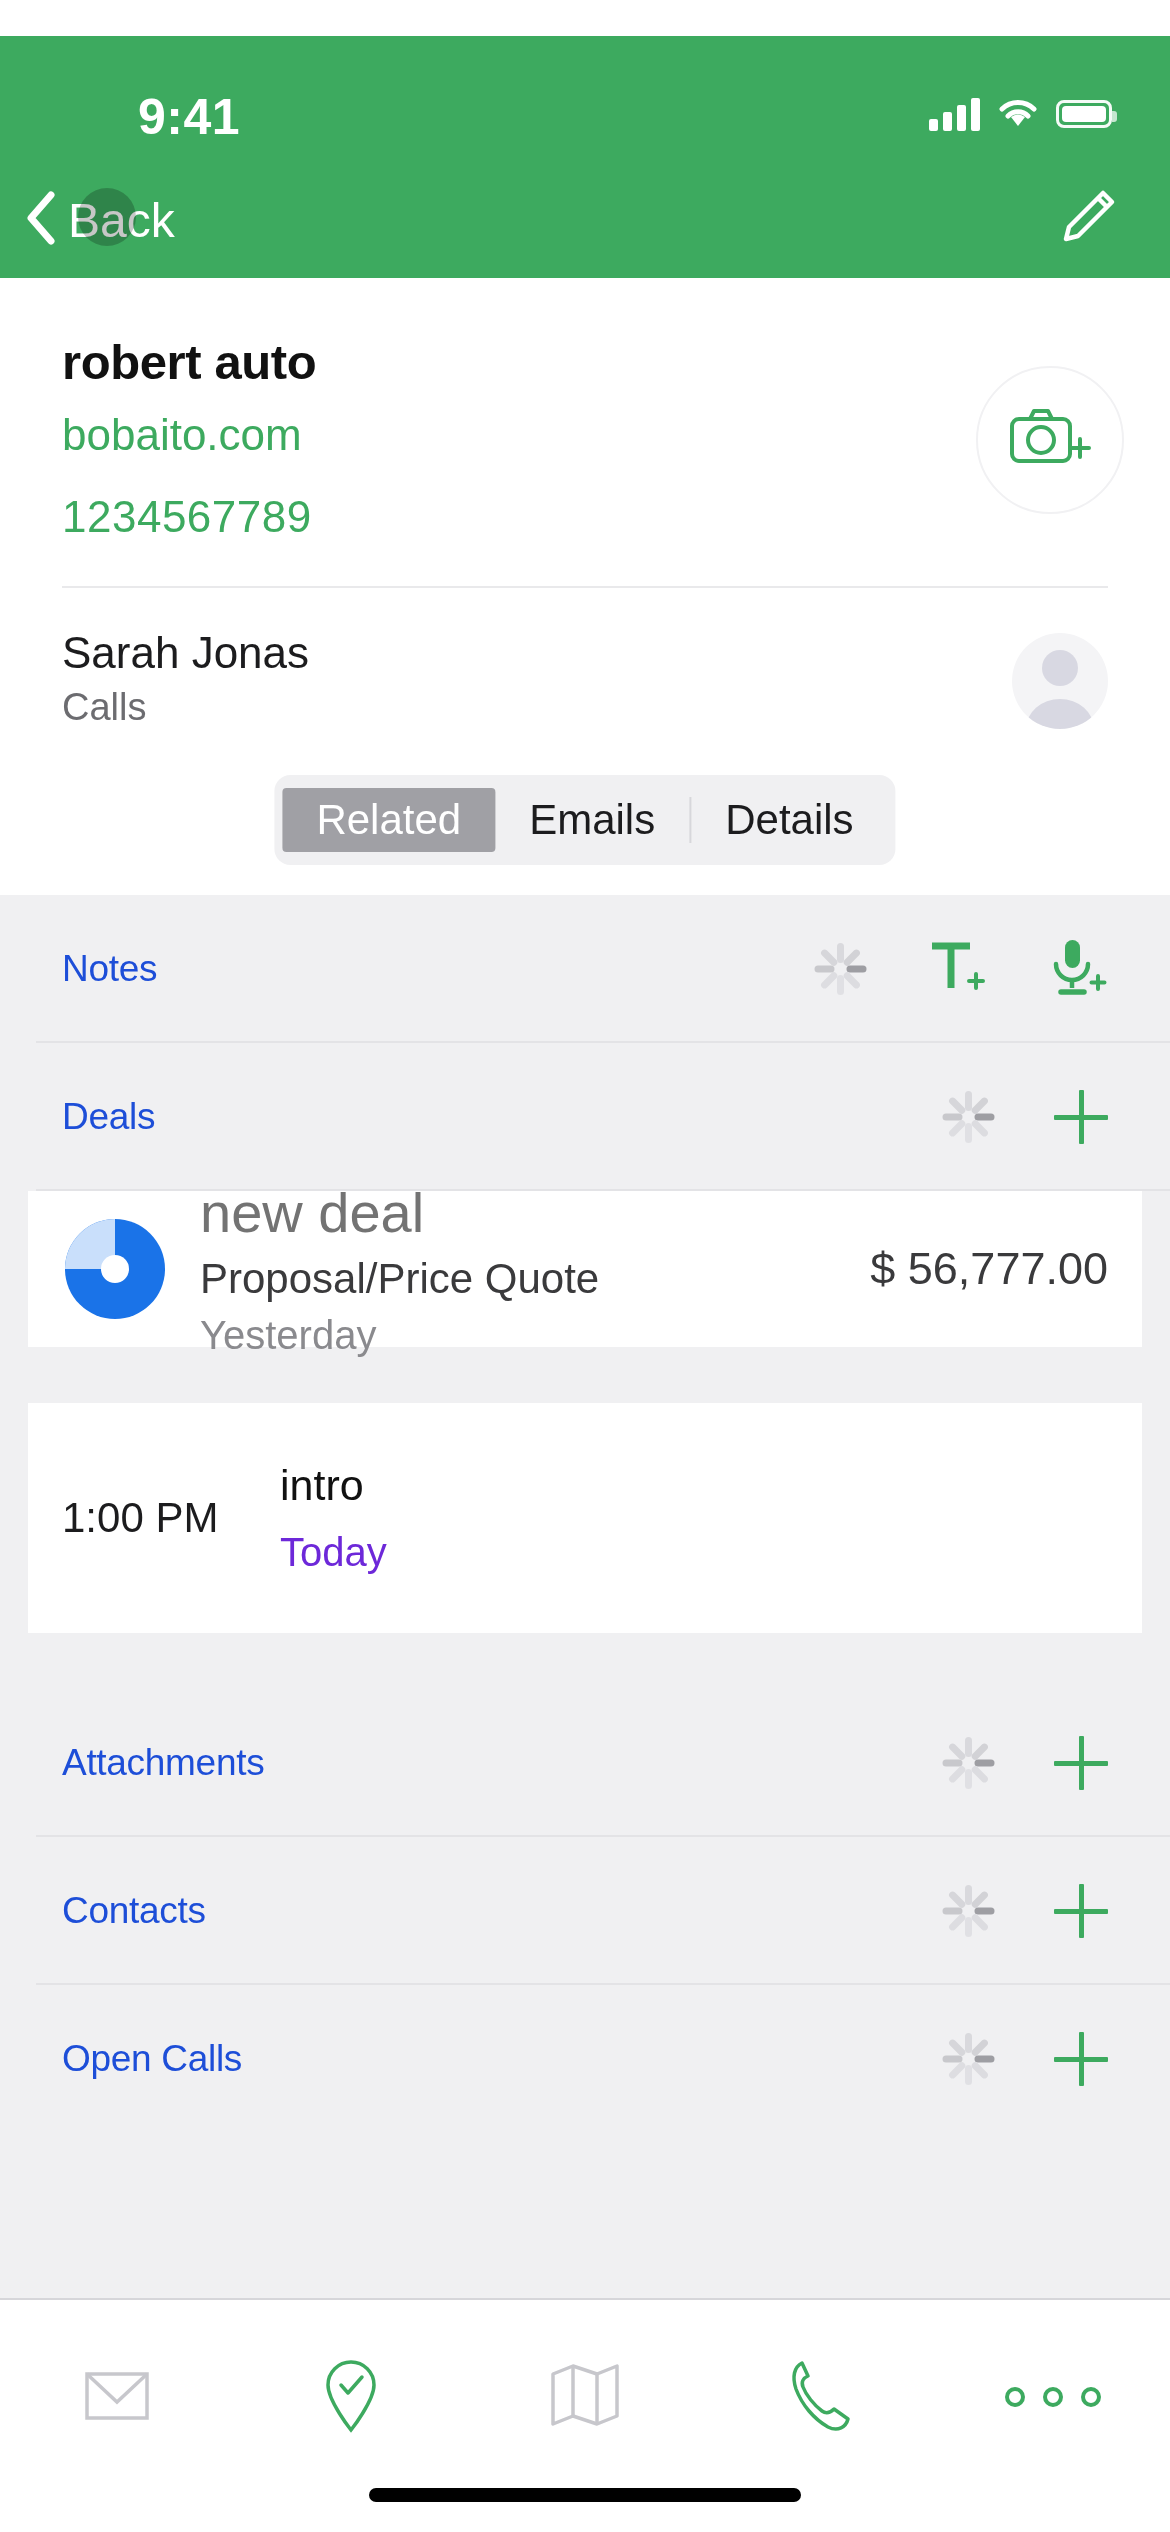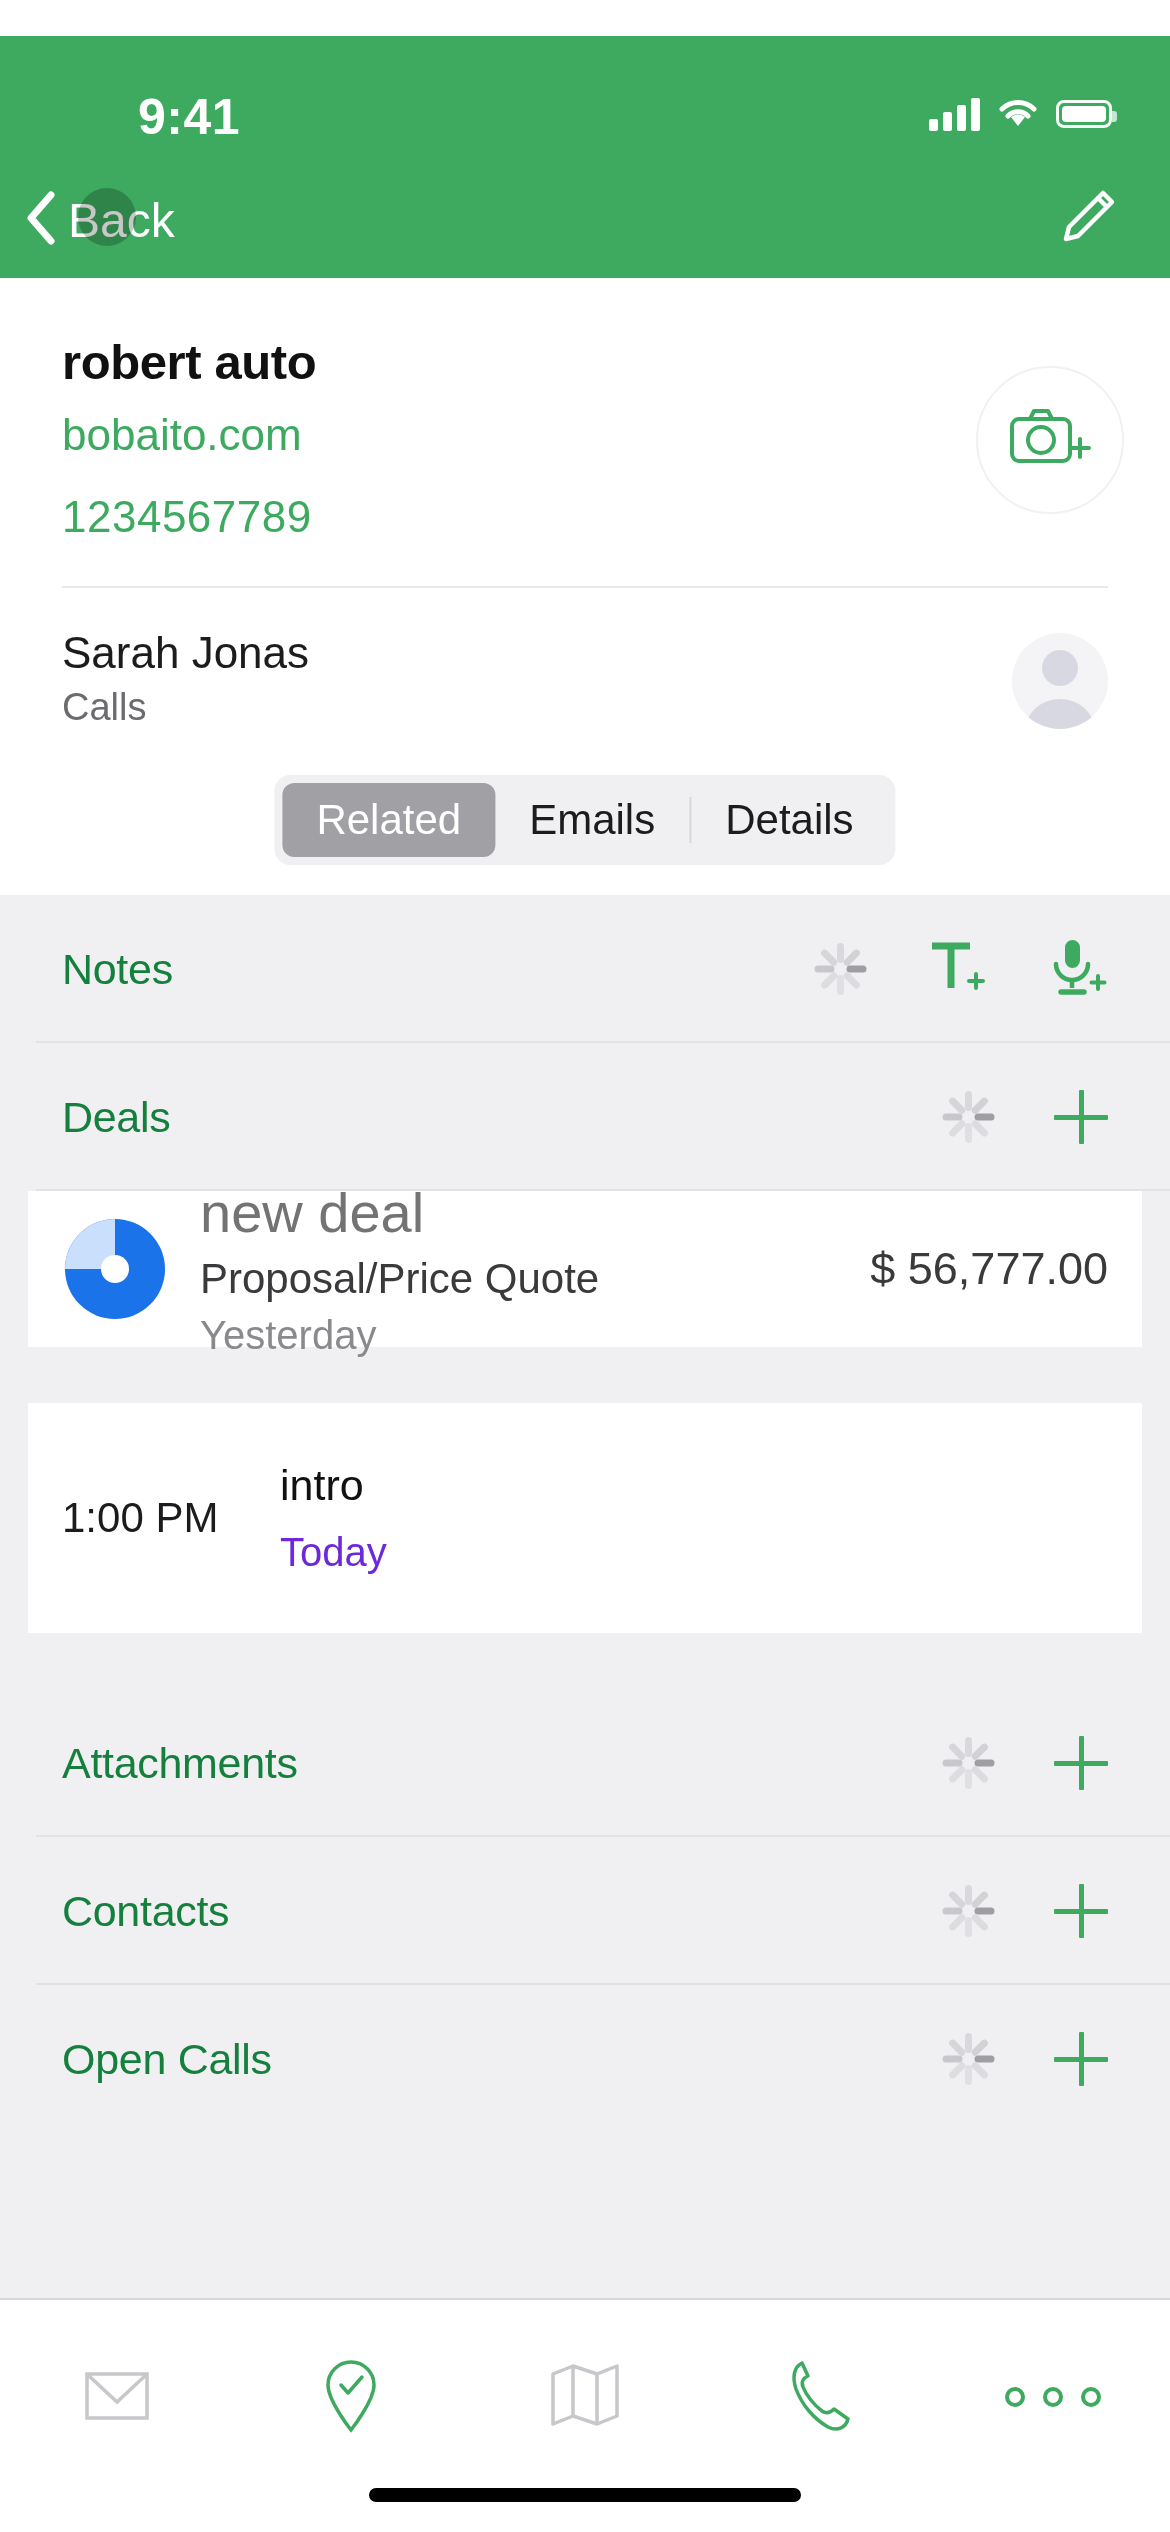--- a/index.html
+++ b/index.html
@@ -90,36 +90,36 @@
   }
 
   
   .segmented {
     position: absolute; left: 50%; transform: translateX(-50%); top: 775px;
     display: flex; align-items: center;
     background: #F0F0F2; border-radius: 16px; padding: 8px; height: 90px;
   }
   .seg {
     position: relative; display: flex; align-items: center; justify-content: center;
-    padding: 0 34px; height: 74px; font-size: 42px; color: #1C1C1E; cursor: pointer;
-    border-radius: 12px;
+    padding: 0 34px; height: 64px; font-size: 42px; color: #1C1C1E; cursor: pointer;
+    border-radius: 4px;
   }
   .seg.active { background: #A0A0A5; color: #ffffff; }
   .seg-sep { width: 2px; height: 46px; background: #D7D7DB; }
 
   
   .content {
     position: absolute; top: 895px; left: 0; width: 1170px; height: 1403px;
     background: #F0F0F2; overflow: hidden;
   }
   .sec-head {
     position: relative; height: 148px; display: flex; align-items: center;
     padding: 0 62px; background: #F0F0F2;
   }
-  .sec-title { font-size: 43px; color: #15803d; letter-spacing: -0.3px; }
+  .sec-title { font-size: 37px; color: #1d4ed8; letter-spacing: -0.3px; }
   .sec-actions { margin-left: auto; display: flex; align-items: center; gap: 58px; }
   .sec-rule { position: absolute; left: 36px; right: 0; bottom: 0; height: 2px; background: #E3E3E6; }
 
   .plus-ico { width: 54px; height: 54px; position: relative; cursor: pointer; }
   .plus-ico::before, .plus-ico::after {
     content: ""; position: absolute; background: #3DAA5F; border-radius: 1px;
   }
   .plus-ico::before { left: 50%; top: 0; width: 5px; height: 100%; margin-left: -2.5px; }
   .plus-ico::after { top: 50%; left: 0; height: 5px; width: 100%; margin-top: -2.5px; }
 

